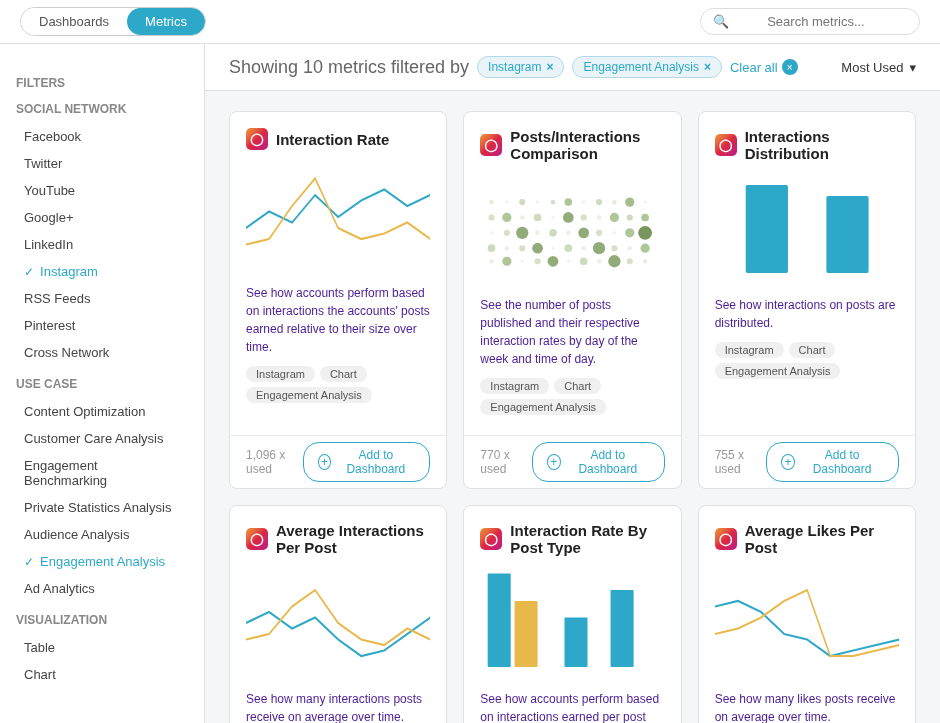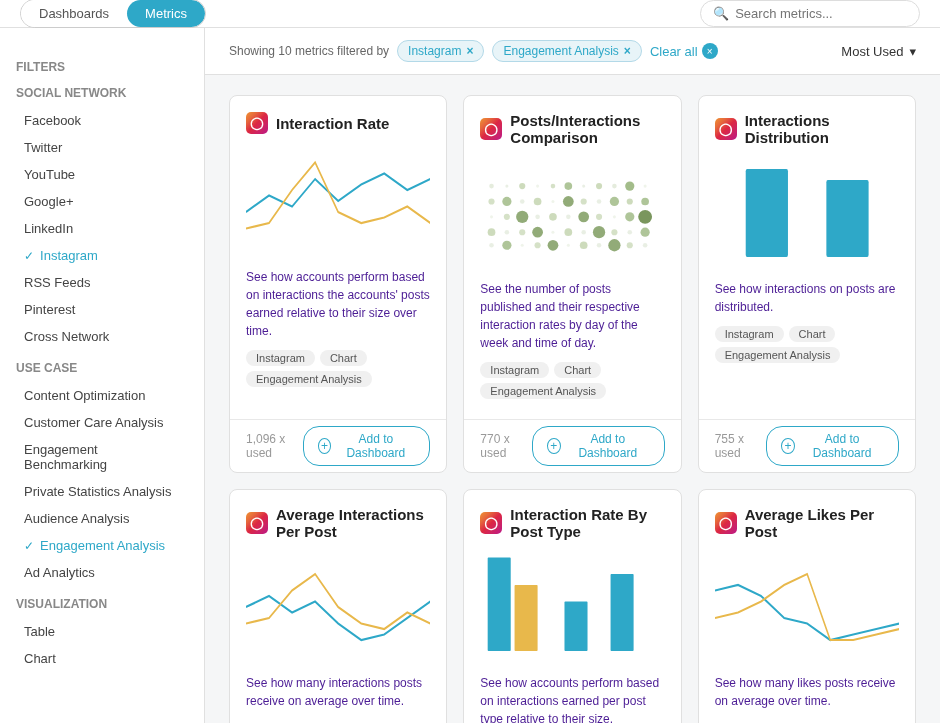--- a/index.html
+++ b/index.html
@@ -5,21 +5,21 @@
     * { box-sizing: border-box; margin: 0; padding: 0; }
     body { font-family: -apple-system, BlinkMacSystemFont, 'Segoe UI', sans-serif; background: #f5f6f7; color: #333; font-size: 13px; }
 
     
     .top-nav {
       background: #fff;
       border-bottom: 1px solid #e0e0e0;
       display: flex;
       align-items: center;
       padding: 0 20px;
-      height: 28px;
+      height: 44px;
       gap: 8px;
     }
     .nav-tabs { display: flex; border: 1px solid #ccc; border-radius: 20px; overflow: hidden; }
     .nav-tab {
       padding: 6px 18px;
       font-size: 13px;
       cursor: pointer;
       background: #fff;
       border: none;
       color: #555;
@@ -29,21 +29,21 @@
       margin-left: auto;
       display: flex;
       align-items: center;
       border: 1px solid #ddd;
       border-radius: 20px;
       padding: 5px 12px;
       gap: 6px;
       background: #fff;
       width: 220px;
     }
-    .search-bar input { border: none; outline: none; font-size: 13px; color: #999; width: 100%; background: transparent; }
+    .search-bar input { border: none; outline: none; font-size: 13px; color: #999; width: 100%; background: transparent; margin-left: 32px; }
 
     
     .layout { display: flex; min-height: calc(100vh - 44px); }
 
     
     .sidebar {
       width: 205px;
       min-width: 205px;
       background: #fff;
       border-right: 1px solid #e0e0e0;
@@ -71,21 +71,21 @@
 
     
     .filter-bar {
       background: #fff;
       border-bottom: 1px solid #e0e0e0;
       padding: 12px 24px;
       display: flex;
       align-items: center;
       gap: 8px;
     }
-    .filter-bar-text { color: #666; font-size: 12px; }
+    .filter-bar-text { color: #666; font-size: 18px; }
     .filter-tag {
       display: flex;
       align-items: center;
       background: #e8f4f8;
       border: 1px solid #b3d9e8;
       border-radius: 12px;
       padding: 3px 10px;
       font-size: 12px;
       color: #2ea8c8;
       gap: 5px;

